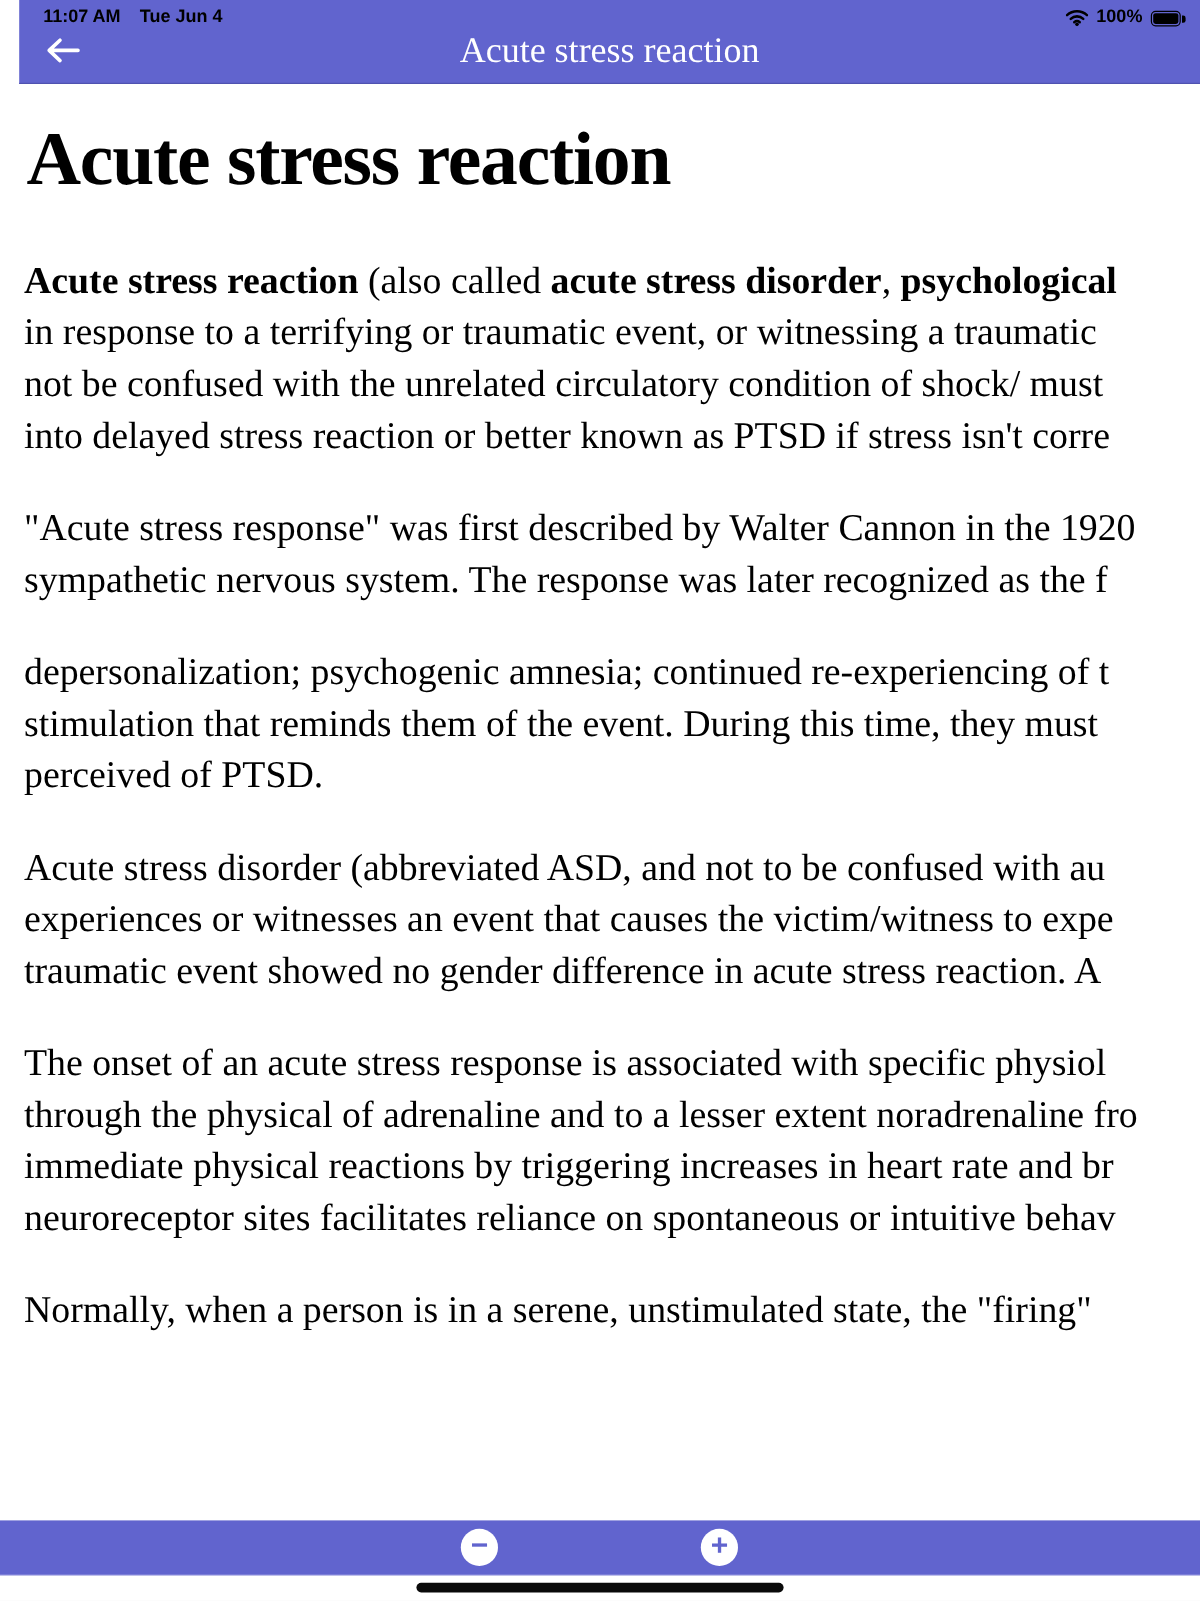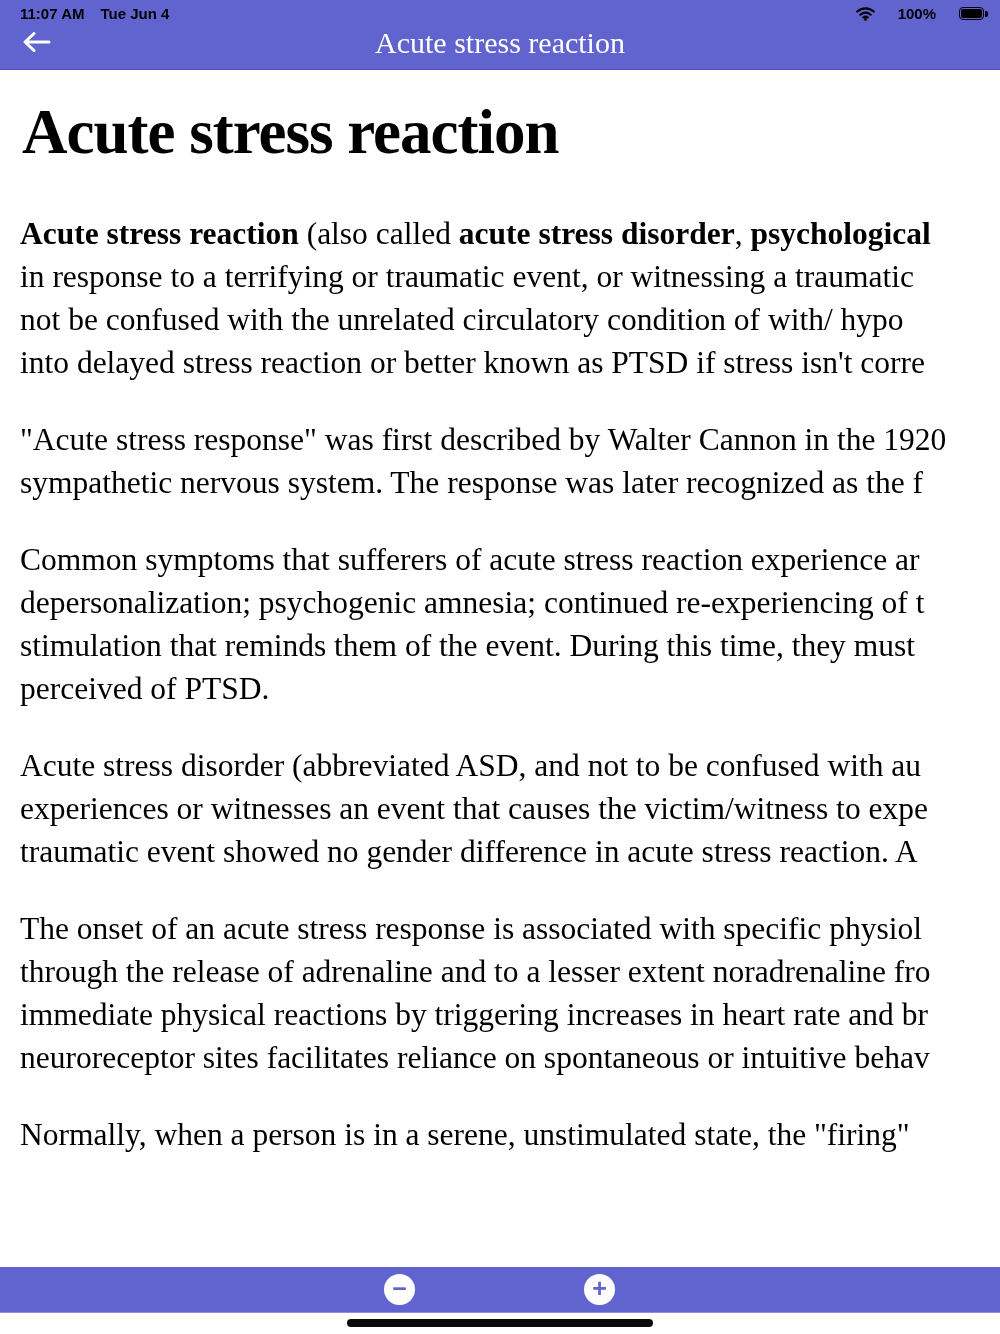--- a/index.html
+++ b/index.html
@@ -5,31 +5,31 @@
   :root { --purple: #6164CE; }
   * { box-sizing: border-box; }
   html,body { margin:0; padding:0; background:#e8e8e8; }
   .screen {
     position:relative; width:1000px; height:1334px;
     background:#ffffff; overflow:hidden; margin:0 auto;
   }
 
   
   .topbar {
-    position:absolute; top:0; left:0; right:0; height:70px;
+    position:absolute; top:0; left:16px; right:0; height:70px;
     background:var(--purple); border-bottom:1px solid #4f52b0; z-index:5;
   }
   .statusbar {
     display:flex; justify-content:space-between; align-items:center;
     padding:5px 16px 0 20px; height:22px;
     font-family:"Liberation Sans", sans-serif; font-weight:700;
     font-size:15px; color:#000;
   }
   .status-left { display:flex; gap:16px; }
-  .status-right { display:flex; align-items:center; gap:23px; }
+  .status-right { display:flex; align-items:flex-end; gap:7px; }
   .wifi { display:inline-flex; margin-top:1px; }
   .batt { position:relative; width:25px; height:13px; border:1px solid #000;
           border-radius:4px; display:inline-block; }
   .batt-fill { position:absolute; left:1px; right:1px; top:1px; bottom:1px;
                background:#000; border-radius:2px; }
   .batt-nub { position:absolute; right:-4.5px; top:3px; width:3px; height:5.5px;
               background:#000; border-radius:0 2px 2px 0; }
 
   .navbar { position:relative; height:46px; }
   .back {
@@ -123,45 +123,44 @@
       <div class="nav-title">Acute stress reaction</div>
     </div>
   </header>
 
   <main>
     <h1>Acute stress reaction</h1>
 
     <div class="para">
       <div class="line"><span class="b">Acute stress reaction</span><span> (also called </span><span class="b">acute stress disorder</span><span>, </span><span class="b">psychological</span></div>
       <div class="line">in response to a terrifying or traumatic event, or witnessing a traumatic </div>
-      <div class="line">not be confused with the unrelated circulatory condition of with/ hypo</div>
+      <div class="line">not be confused with the unrelated circulatory condition of shock/ must</div>
       <div class="line">into delayed stress reaction or better known as PTSD if stress isn't corre</div>
     </div>
 
     <div class="para">
       <div class="line">"Acute stress response" was first described by Walter Cannon in the 1920</div>
       <div class="line">sympathetic nervous system. The response was later recognized as the f</div>
     </div>
 
     <div class="para">
-      <div class="line">Common symptoms that sufferers of acute stress reaction experience ar</div>
       <div class="line">depersonalization; psychogenic amnesia; continued re-experiencing of t</div>
       <div class="line">stimulation that reminds them of the event. During this time, they must </div>
       <div class="line">perceived of PTSD.</div>
     </div>
 
     <div class="para">
       <div class="line">Acute stress disorder (abbreviated ASD, and not to be confused with au</div>
       <div class="line">experiences or witnesses an event that causes the victim/witness to expe</div>
       <div class="line">traumatic event showed no gender difference in acute stress reaction. A</div>
     </div>
 
     <div class="para">
       <div class="line">The onset of an acute stress response is associated with specific physiol</div>
-      <div class="line">through the release of adrenaline and to a lesser extent noradrenaline fro</div>
+      <div class="line">through the physical of adrenaline and to a lesser extent noradrenaline fro</div>
       <div class="line">immediate physical reactions by triggering increases in heart rate and br</div>
       <div class="line">neuroreceptor sites facilitates reliance on spontaneous or intuitive behav</div>
     </div>
 
     <div class="para">
       <div class="line">Normally, when a person is in a serene, unstimulated state, the "firing"</div>
     </div>
   </main>
 
   <footer class="zoombar">

